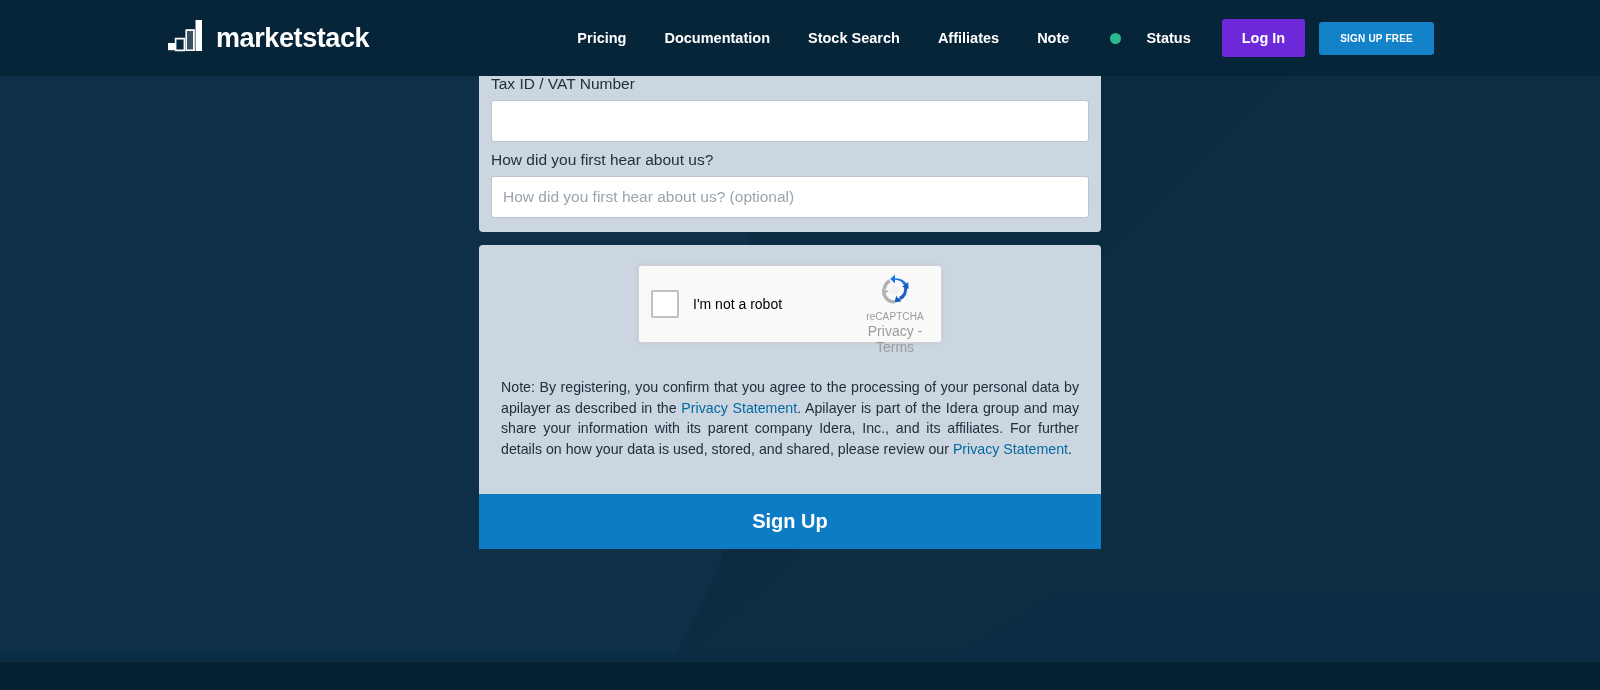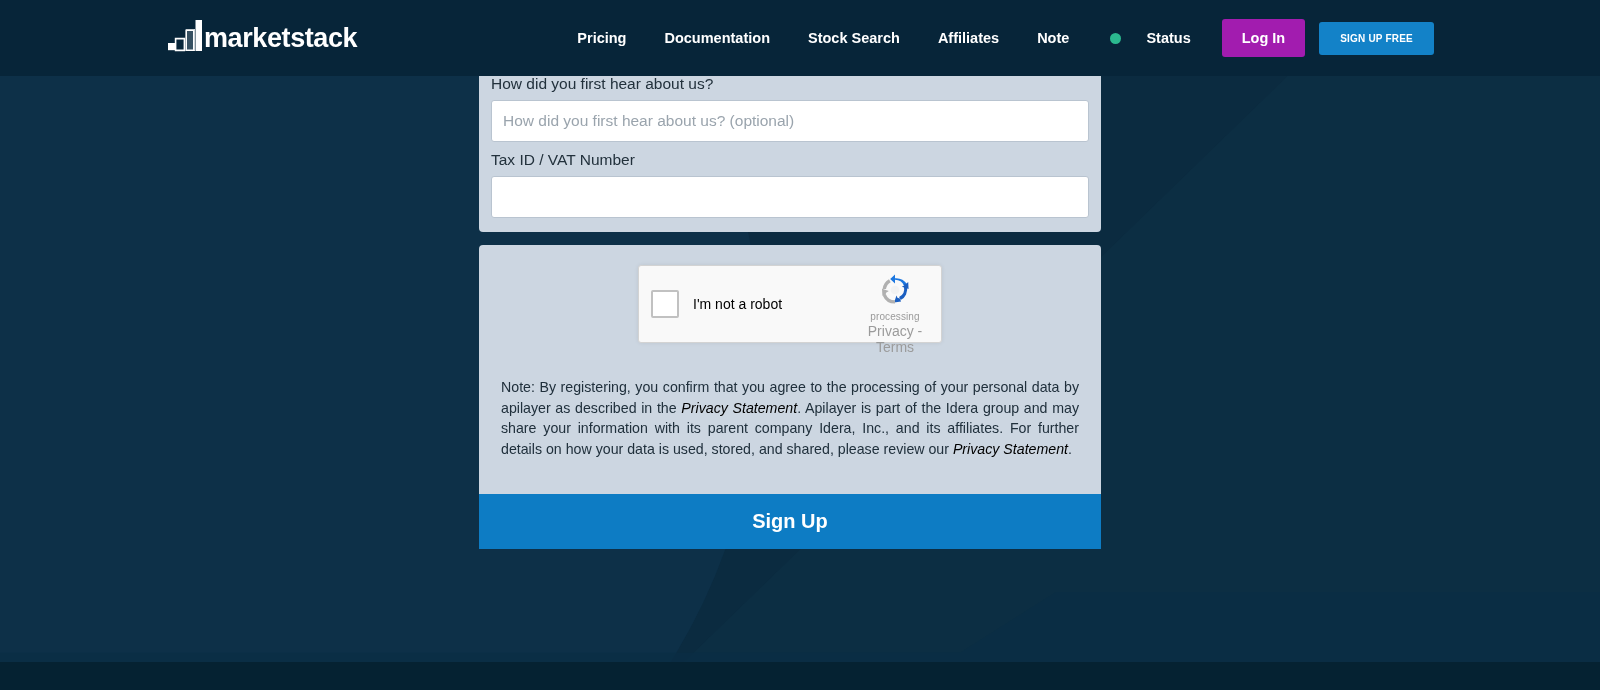--- a/index.html
+++ b/index.html
@@ -62,20 +62,21 @@
     z-index: 5;
     height: 76px;
     background: #072539;
     display: flex;
     align-items: center;
     padding: 0 166px 0 166px;
   }
   #logo {
     display: flex;
     align-items: center;
+    gap: 12px;
     text-decoration: none;
   }
   .logo-mark { display: block; }
   .logo-text {
     color: #ffffff;
     font-size: 27px;
     font-weight: 700;
     letter-spacing: -0.4px;
   }
 
@@ -108,21 +109,21 @@
   }
   .status-dot {
     width: 11px; height: 11px;
     border-radius: 50%;
     background: #2bb98f;
     display: inline-block;
     flex: none;
   }
   .btn-login {
     margin-left: 12px;
-    background: #a21caf;
+    background: #6d28d9;
     color: #ffffff;
     font-size: 14.5px;
     font-weight: 700;
     border: none;
     border-radius: 3px;
     padding: 11px 20px;
     cursor: pointer;
     font-family: inherit;
   }
   .btn-signup {
@@ -237,21 +238,21 @@
 
   
   #note {
     padding: 2px 22px 20px 22px;
     color: #20303c;
     font-size: 14.2px;
     line-height: 20.6px;
     text-align: justify;
   }
   #note b { font-weight: 400; }
-  #note a { color: #000000; text-decoration: none; cursor: pointer; font-style: italic; }
+  #note a { color: #0369a1; text-decoration: none; cursor: pointer; }
 
   #signup-submit {
     display: block;
     width: 100%;
     background: #0d7cc4;
     color: #ffffff;
     border: none;
     font-family: inherit;
     font-size: 20px;
     font-weight: 700;
@@ -304,27 +305,27 @@
     <button class="btn-signup">SIGN UP FREE</button>
   </nav>
 
 </header>
 
 <main id="form-col">
 
   <section class="panel" id="panel-fields">
 
     <div class="field">
+      <div class="field-label">Tax ID / VAT Number</div>
+      <input class="text-input" type="text" placeholder="" style="">
+    </div>
+
+    <div class="field">
       <div class="field-label">How did you first hear about us?</div>
       <input class="text-input" type="text" placeholder="How did you first hear about us? (optional)" style="">
-    </div>
-
-    <div class="field">
-      <div class="field-label">Tax ID / VAT Number</div>
-      <input class="text-input" type="text" placeholder="" style="">
     </div>
 
   </section>
 
   <section class="panel" id="panel-bottom">
 
     <div id="captcha-wrap">
       <div id="recaptcha">
         <div id="captcha-check"></div>
         <div id="captcha-label">I'm not a robot</div>
@@ -334,21 +335,21 @@
               <path d="M16 4.2 V0.6 L11.2 5 L16 9.4 V5.8 a10 10 0 0 1 9.2 6.1 l2.9 -1.6 A13.3 13.3 0 0 0 16 4.2 Z" fill="#1c77e0"></path>
               <path d="M26.6 10.2 l2.6 -2.2 l0.4 7.1 l-6.7 -2.4 l2.7 -1.5 a10 10 0 0 0 -1.2 -1 Z" fill="#1b5fc1"></path>
               <path d="M28 12.6 a12.6 12.6 0 0 1 -6.3 13.5 l-1.6 -3 A9.3 9.3 0 0 0 25 13.1 Z" fill="#1b5fc1"></path>
               <path d="M20.6 24.2 l1.5 3.2 l-7 1 l2.4 -6.8 l1.1 2.4 Z" fill="#1b5fc1"></path>
               <path d="M16 26.2 a10 10 0 0 1 -9.3 -6.3 l-3 1.5 A13.3 13.3 0 0 0 16 29.6 l0 -3.4 Z" fill="#b0b0b0"></path>
               <path d="M6.6 20.5 l-3.2 1.3 l-0.4 -7.1 l6.8 2.4 l-2.7 1.6 Z" fill="#b0b0b0"></path>
               <path d="M3.6 15 A12.7 12.7 0 0 1 10 5.3 l1.7 2.9 A9.4 9.4 0 0 0 7 15 Z" fill="#b0b0b0"></path>
               <circle cx="16" cy="16" r="4.3" fill="#f2f2f2"></circle>
             </svg>
           </span>
-          <div class="rc-name">processing</div>
+          <div class="rc-name">reCAPTCHA</div>
           <div class="rc-legal">
             <a href="#">Privacy</a>
             <span>-</span>
             <a href="#">Terms</a>
           </div>
         </div>
       </div>
     </div>
 
     <p id="note">

